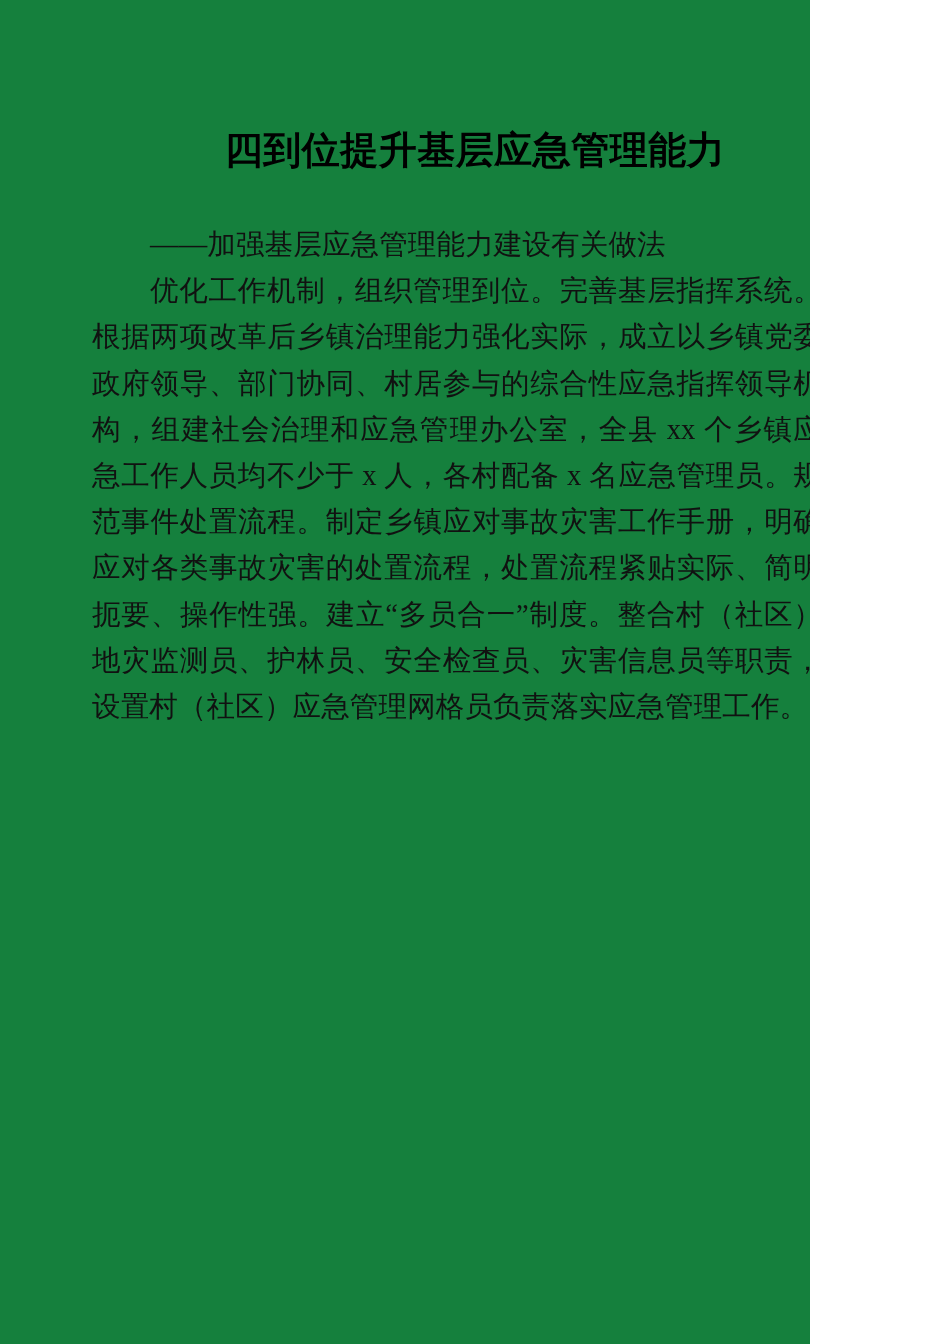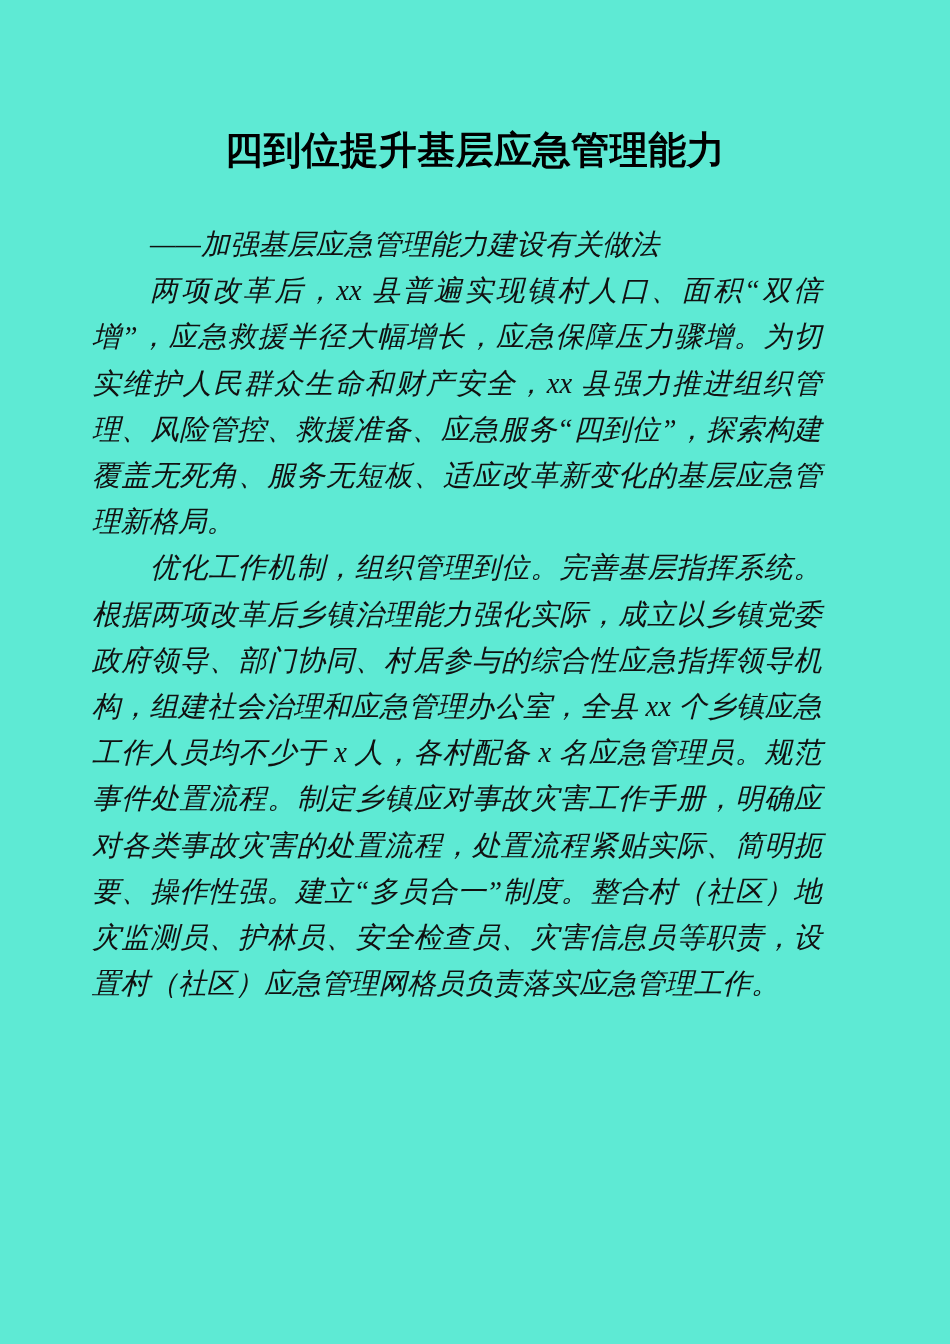--- a/index.html
+++ b/index.html
@@ -2,23 +2,23 @@
 <html><head>
 <meta charset="utf-8">
 <style>
   html, body {
     margin: 0;
     padding: 0;
     background: #ffffff;
   }
   .page {
     position: relative;
-    width: 950px;
+    width: 810px;
     height: 1344px;
-    background: #5eead4;
+    background: #15803d;
     overflow: hidden;
     box-sizing: border-box;
   }
   .doc-title {
     position: absolute;
     left: 0;
     top: 122px;
     width: 950px;
     text-align: center;
     font-family: "Liberation Serif", "DejaVu Serif", serif;
@@ -40,38 +40,36 @@
     font-size: 28.5px;
     line-height: 46.2px;
     color: #111111;
     text-align: justify;
     text-justify: inter-character;
     text-indent: 58px;
     margin: 0;
     padding: 0;
     letter-spacing: 0.15px;
     word-break: break-all;
-    font-style: italic;
   }
   
   .para:last-child {
     text-align: justify;
   }
 </style>
 </head>
 <body>
 
 <div class="page">
 
   <div class="doc-title">四到位提升基层应急管理能力</div>
 
   <div class="body-col">
 
     <p class="para">——加强基层应急管理能力建设有关做法</p>
 
-    <p class="para">两项改革后，xx 县普遍实现镇村人口、面积“双倍增”，应急救援半径大幅增长，应急保障压力骤增。为切实维护人民群众生命和财产安全，xx 县强力推进组织管理、风险管控、救援准备、应急服务“四到位”，探索构建覆盖无死角、服务无短板、适应改革新变化的基层应急管理新格局。</p>
 
     <p class="para">优化工作机制，组织管理到位。完善基层指挥系统。根据两项改革后乡镇治理能力强化实际，成立以乡镇党委政府领导、部门协同、村居参与的综合性应急指挥领导机构，组建社会治理和应急管理办公室，全县 xx 个乡镇应急工作人员均不少于 x 人，各村配备 x 名应急管理员。规范事件处置流程。制定乡镇应对事故灾害工作手册，明确应对各类事故灾害的处置流程，处置流程紧贴实际、简明扼要、操作性强。建立“多员合一”制度。整合村（社区）地灾监测员、护林员、安全检查员、灾害信息员等职责，设置村（社区）应急管理网格员负责落实应急管理工作。</p>
 
 
   </div>
 
 </div>
 
 </body></html>

